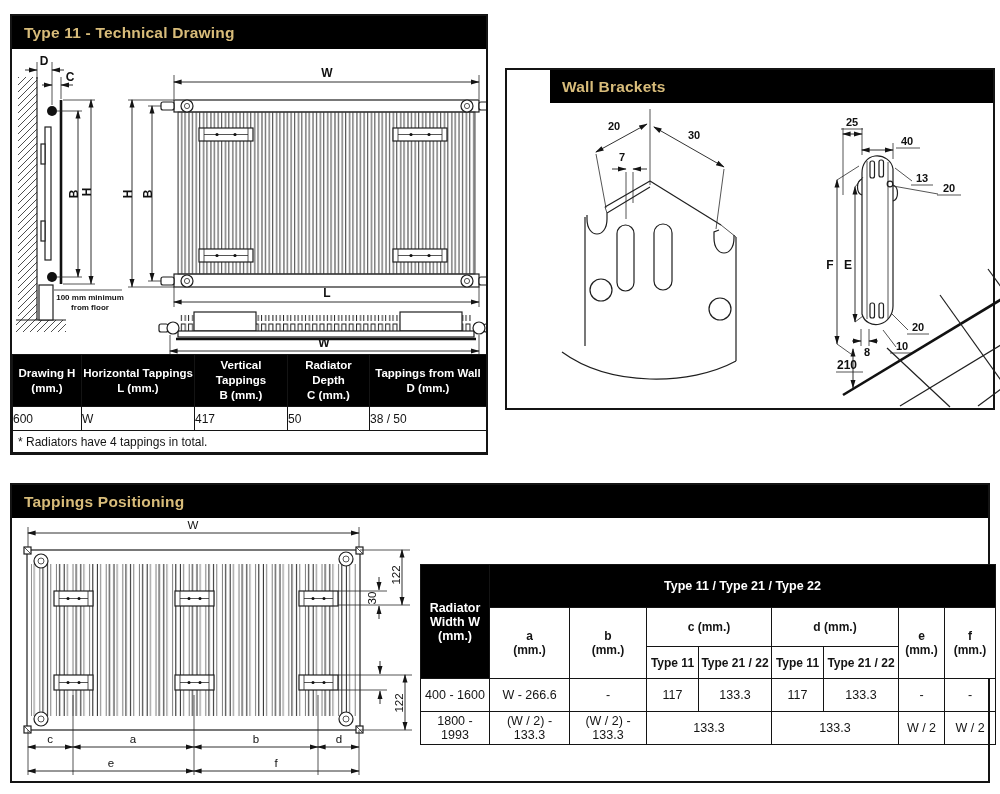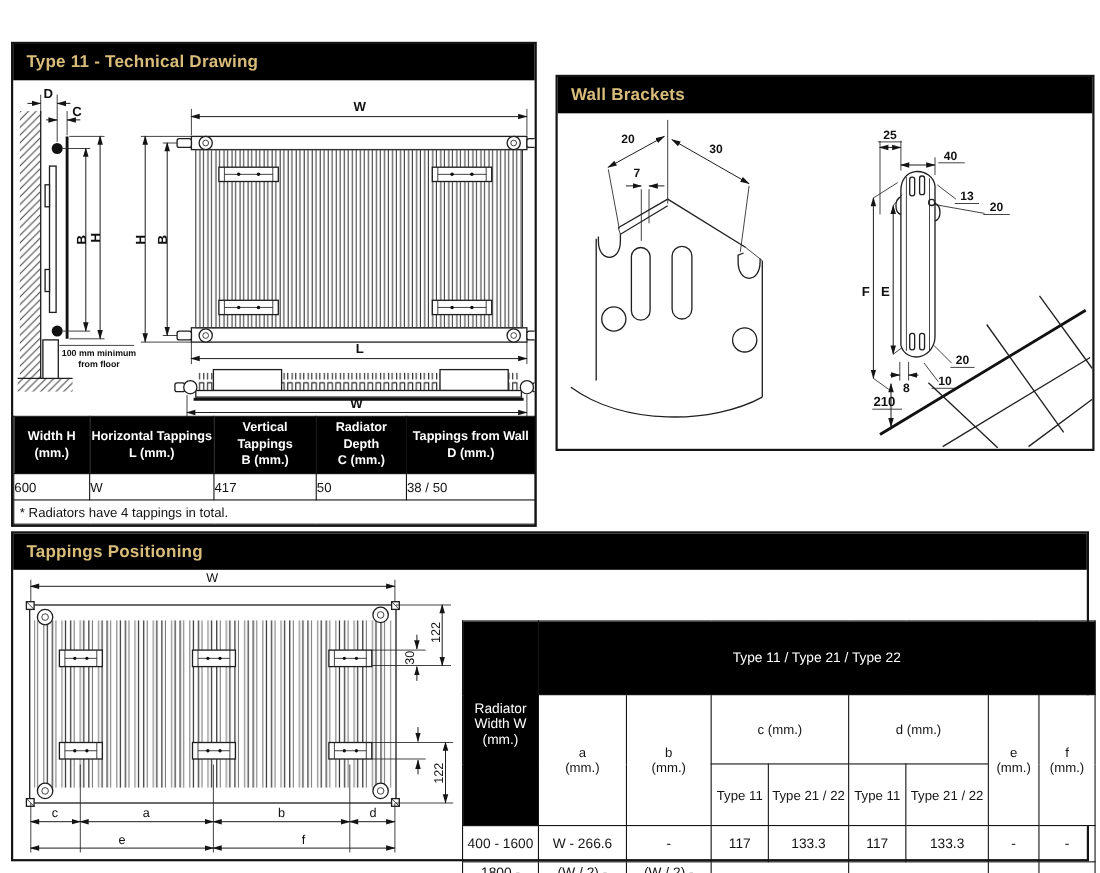--- a/index.html
+++ b/index.html
@@ -28,21 +28,21 @@
   
   table{border-collapse:collapse;table-layout:fixed;}
   .spec{position:absolute;left:0;bottom:0;width:474px;}
   .spec th,.spec td{border:1.6px solid #141414;}
   .spec th{background:#000;color:#fff;font-weight:bold;font-size:11.5px;line-height:1.3;padding:3px 1px;white-space:pre-line;text-align:center;}
   .spec td{font-size:12px;text-align:left;height:23px;padding:0;}
   .spec .foot{text-align:left;font-size:12px;font-weight:normal;padding:2px 5px;height:17px;}
   
   .pos{position:absolute;left:408px;top:46px;width:575px;}
   .pos th,.pos td{border:1.6px solid #141414;text-align:center;vertical-align:middle;}
-  .pos th{font-weight:normal;font-size:12px;padding:14px 1px;background:#fff;}
+  .pos th{font-weight:bold;font-size:12px;padding:2px 1px;background:#fff;}
   .pos th.black{background:#000;color:#fff;white-space:pre-line;font-size:12.5px;}
   .pos td{font-size:12.5px;height:32px;padding:0 1px;}
   .pos tr.h1 th{height:38px;}
   .pos tr.h2 th{height:34px;}
   .pos tr.h3 th{height:27px;}
 </style>
 </head>
 <body>
 
 <svg width="0" height="0" style="position:absolute" aria-hidden="true">
@@ -65,21 +65,21 @@
         <line x1="5.6" y1="0" x2="5.6" y2="8" stroke="#5a5a5a" stroke-width="0.8"></line>
         <line x1="11.2" y1="0" x2="11.2" y2="8" stroke="#5a5a5a" stroke-width="0.8"></line>
         <line x1="14.4" y1="0" x2="14.4" y2="8" stroke="#2f2f2f" stroke-width="1.1"></line>
       </pattern>
     <pattern id="comb" width="7.3" height="16" patternUnits="userSpaceOnUse">
         <path d="M1.4,16 L1.4,3 L5.4,3 L5.4,16" stroke="#222" stroke-width="1" fill="none"></path>
       </pattern>
   </defs>
 </svg>
 
-<section class="panel" style="left:10px;top:14px;width:478px;height:441px;margin-top:24px;">
+<section class="panel" style="left:10px;top:14px;width:478px;height:441px;">
   <div class="panel-header">
     <span>Type 11 - Technical Drawing</span>
   </div>
   <div class="panel-body" style="height:404px;">
     <svg width="474" height="322" viewBox="0 0 474 322">
 
       <g>
         <rect x="6" y="28" width="19" height="243" fill="url(#hatch)" stroke="none"></rect>
         <line class="ln" x1="25" y1="28" x2="25" y2="271"></line>
         <rect x="4" y="271" width="50" height="12" fill="url(#hatch)" stroke="none"></rect>
@@ -214,21 +214,21 @@
     <table class="spec">
       <colgroup>
           <col style="width:69px">
           <col style="width:113px">
           <col style="width:93px">
           <col style="width:82px">
           <col style="width:117px">
         </colgroup>
       <thead>
         <tr>
-          <th>Width H
+          <th>Drawing H
 (mm.)</th>
           <th>Horizontal Tappings
 L (mm.)</th>
           <th>Vertical Tappings
 B (mm.)</th>
           <th>Radiator Depth
 C (mm.)</th>
           <th>Tappings from Wall
 D (mm.)</th>
         </tr>
@@ -244,21 +244,21 @@
       </tbody>
       <tfoot>
         <tr>
             <td class="foot" colspan="5">* Radiators have 4 tappings in total.</td>
           </tr>
       </tfoot>
     </table>
   </div>
 </section>
 
-<section class="panel" style="left:505px;top:68px;width:490px;height:342px;">
+<section class="panel" style="left:505px;top:68px;width:490px;height:342px;padding-left:43px;">
   <div class="panel-header">
     <span>Wall Brackets</span>
   </div>
   <div class="panel-body" style="height:305px;text-align:right;">
     <svg width="486" height="305" viewBox="0 0 486 305">
 
       <g>
         <line class="thin" x1="100" y1="6" x2="100" y2="82"></line>
         <path class="ln" d="M100,78 L55,104"></path>
           <path class="ln" d="M100,78 L171,122"></path>

